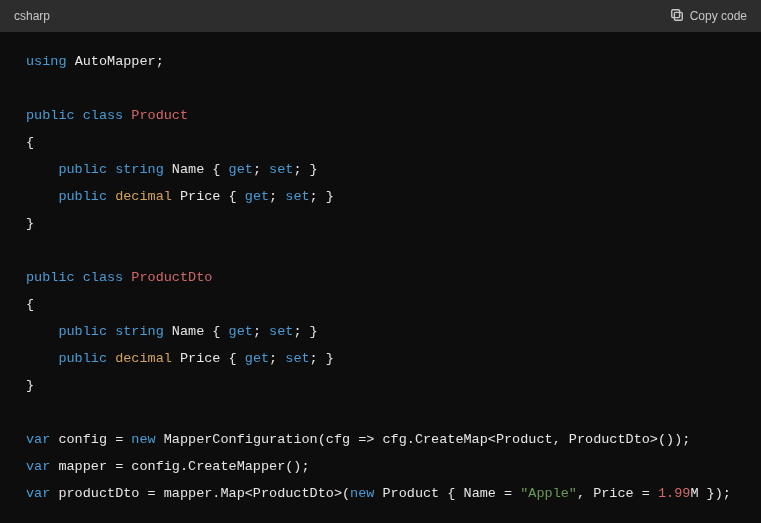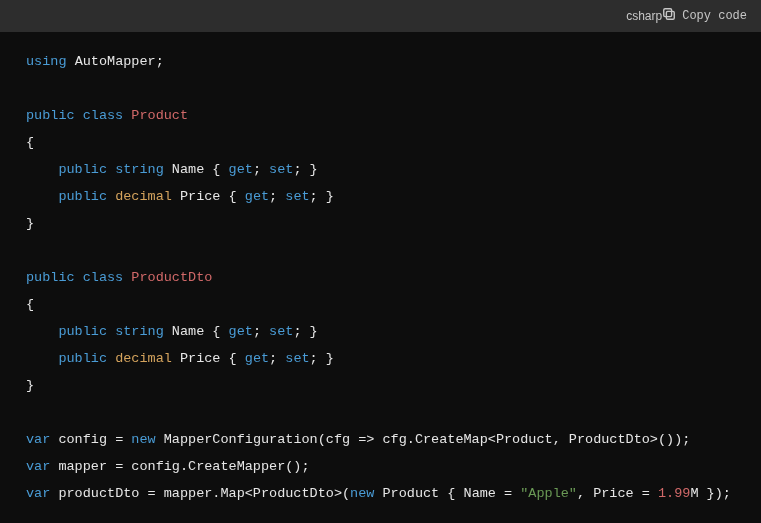--- a/index.html
+++ b/index.html
@@ -7,37 +7,37 @@
     background: #0d0d0d;
     font-family: Consolas, "Courier New", monospace;
     font-size: 13.5px;
     width: 761px;
     height: 523px;
     overflow: hidden;
   }
   .header {
     background: #2d2d2d;
     display: flex;
-    justify-content: flex-end;
+    justify-content: space-between;
     align-items: center;
     padding: 6px 14px;
     height: 32px;
   }
   .lang-label {
     color: #c7c7c7;
     font-size: 12px;
     font-family: -apple-system, BlinkMacSystemFont, "Segoe UI", sans-serif;
   }
   .copy-btn {
     display: flex;
     align-items: center;
     gap: 6px;
     color: #c7c7c7;
     font-size: 12px;
-    font-family: Liberation Mono, monospace;
+    font-family: Liberation Sans, sans-serif;
     cursor: pointer;
     background: none;
     border: none;
   }
   .copy-btn svg { width: 14px; height: 14px; stroke: #c7c7c7; fill: none; stroke-width: 1.6; }
   .code-area {
     padding: 16px 26px;
     color: #e6e6e6;
     line-height: 27px;
     white-space: pre;

